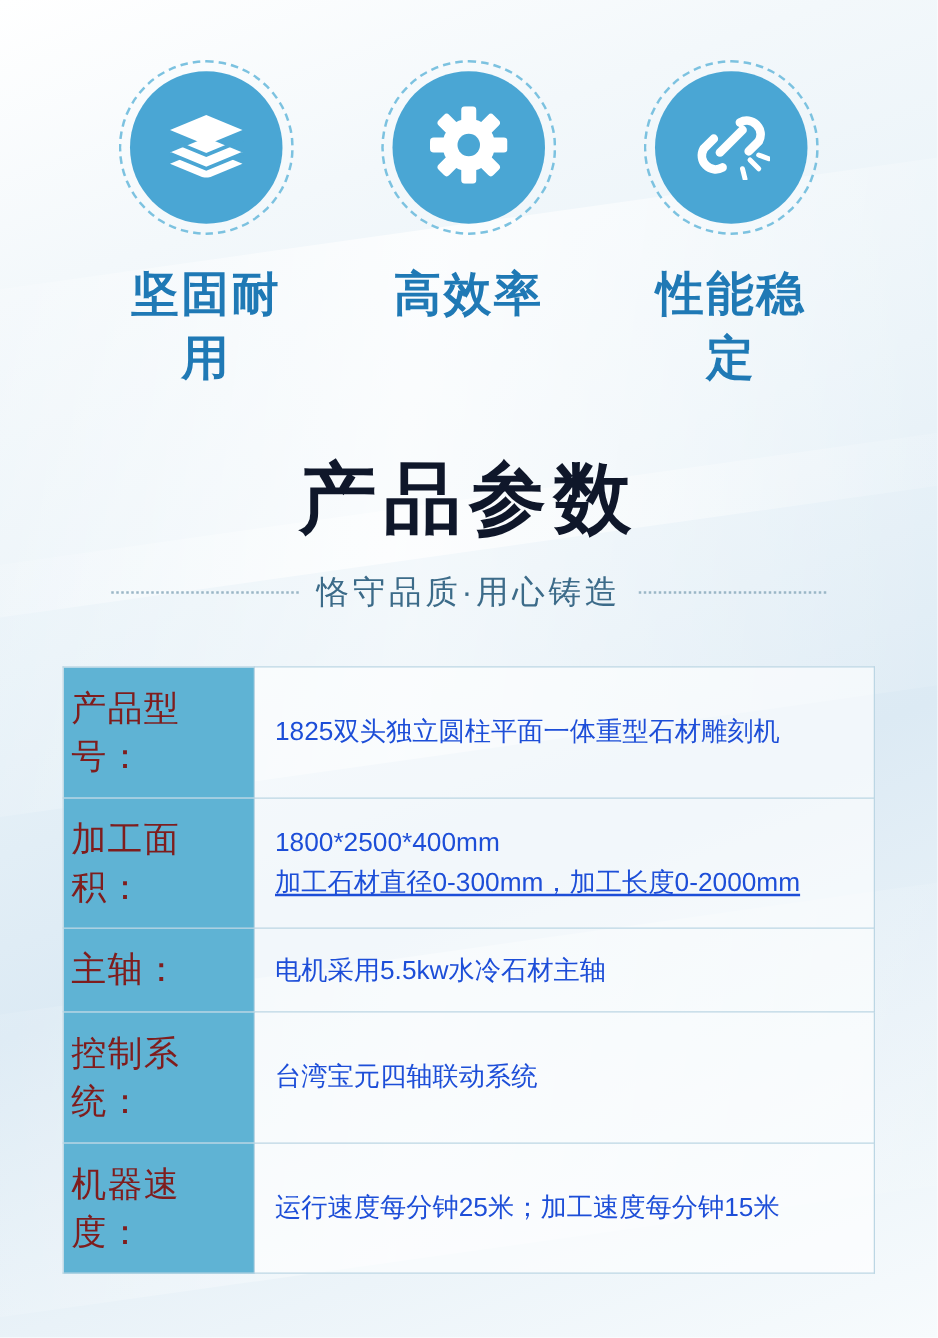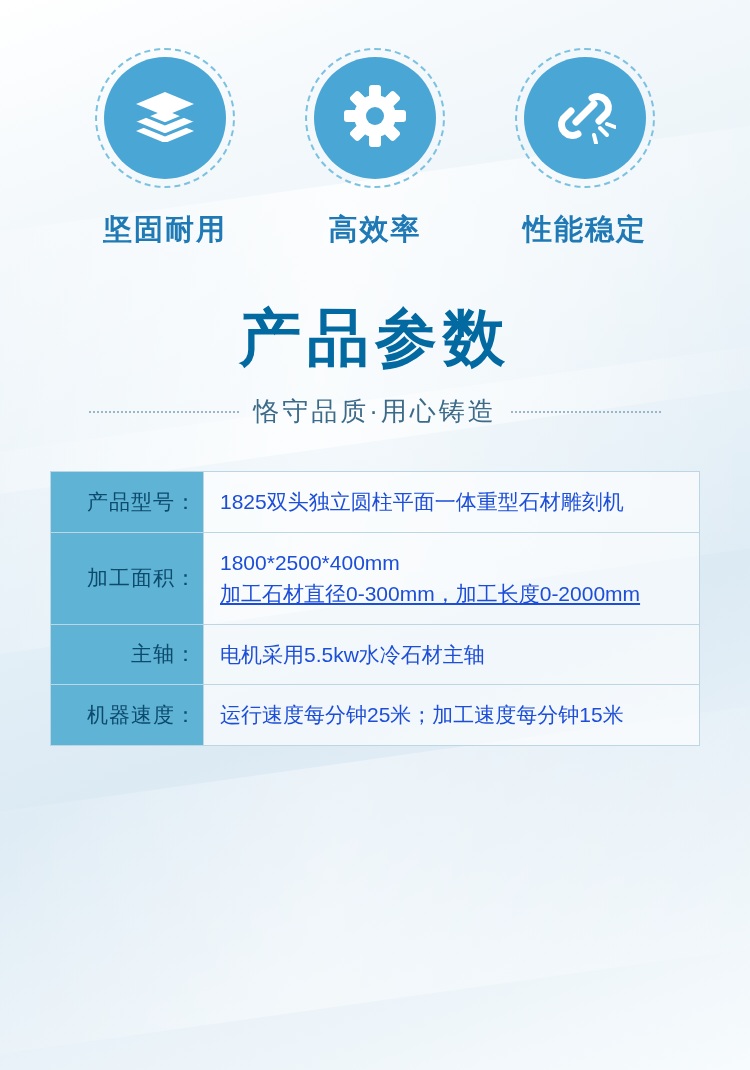--- a/index.html
+++ b/index.html
@@ -58,35 +58,35 @@
     width: 122px;
     height: 122px;
     border-radius: 50%;
     background: #4aa6d4;
     display: flex;
     align-items: center;
     justify-content: center;
   }
   .feature-label {
     margin-top: 22px;
-    font-size: 29px;
+    font-size: 38px;
     font-weight: bold;
     color: #1f79b5;
     letter-spacing: 2px;
   }
 
   .title-block {
     position: relative;
     text-align: center;
     margin-top: 54px;
   }
   .main-title {
     font-size: 62px;
     font-weight: bold;
-    color: #0369a1;
+    color: #0f172a;
     letter-spacing: 6px;
     line-height: 1.1;
   }
   .sub-wrap {
     margin-top: 22px;
     display: flex;
     align-items: center;
     justify-content: center;
   }
   .dot-line {
@@ -110,23 +110,23 @@
     background: rgba(255,255,255,0.62);
     border: 1px solid #bcd6e4;
   }
   .spec-table td {
     border: 1px solid #bcd6e4;
     vertical-align: middle;
   }
   .spec-label {
     width: 140px;
     background: #5fb3d4;
-    color: #0c4a6e;
-    font-size: 21px;
-    text-align: right;
+    color: #7f1d1d;
+    font-size: 28px;
+    text-align: left;
     padding: 14px 6px;
     line-height: 1.35;
     letter-spacing: 1px;
   }
   .spec-value {
     padding: 14px 16px;
     font-size: 21px;
     color: #1d4ed8;
     line-height: 1.5;
   }
@@ -230,19 +230,25 @@
         <span class="line2">加工石材直径0-300mm，加工长度0-2000mm</span>
       </td>
     </tr>
     <tr>
       <td class="spec-label">主轴：</td>
       <td class="spec-value">
         <span>电机采用5.5kw水冷石材主轴</span>
       </td>
     </tr>
     <tr>
+      <td class="spec-label">控制系统：</td>
+      <td class="spec-value">
+        <span>台湾宝元四轴联动系统</span>
+      </td>
+    </tr>
+    <tr>
       <td class="spec-label">机器速度：</td>
       <td class="spec-value">
         <span>运行速度每分钟25米；加工速度每分钟15米</span>
       </td>
     </tr>
   </tbody>
 </table>
 
 </body></html>

